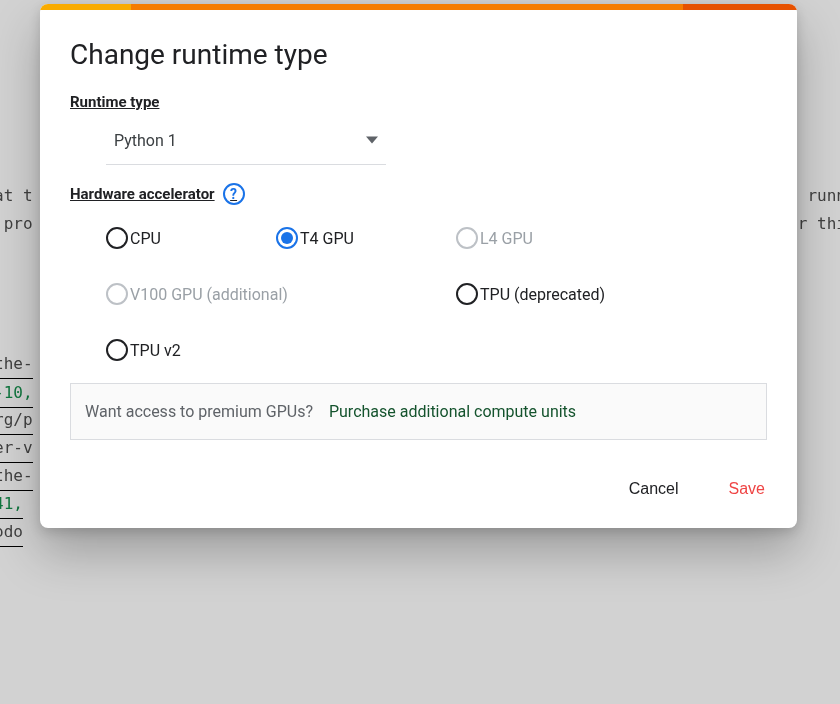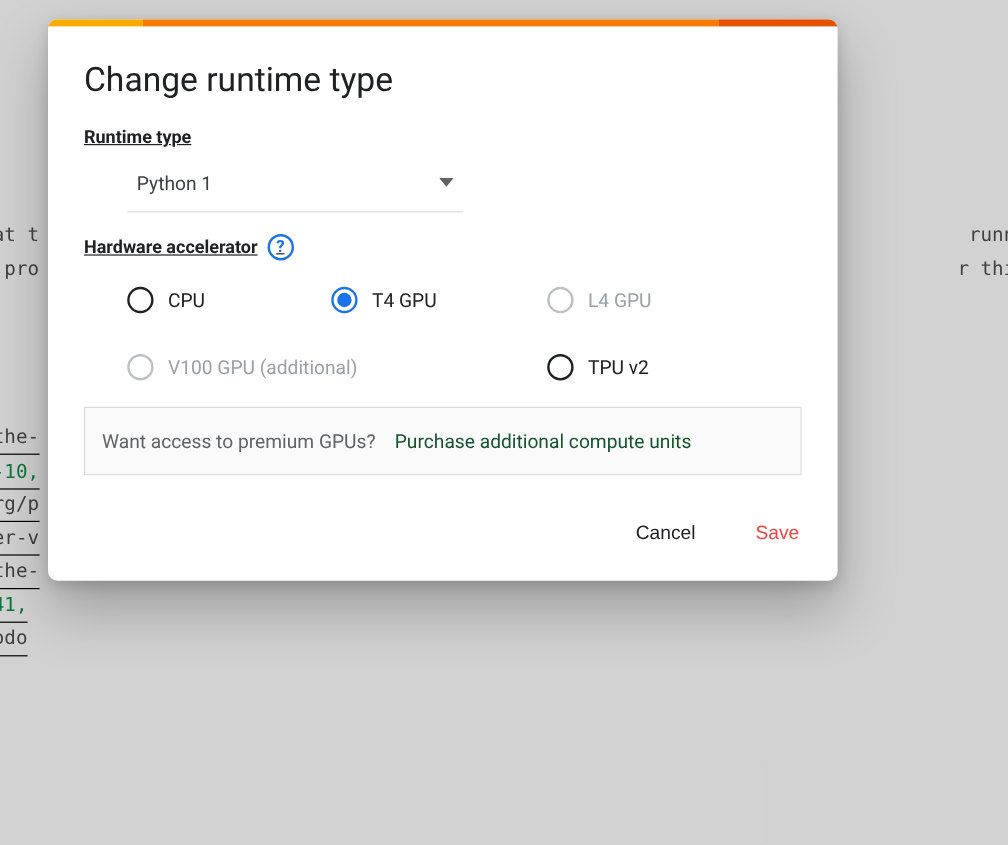--- a/index.html
+++ b/index.html
@@ -33,22 +33,22 @@
   .bg8 { top: 490px; left: -6px; color:#107d42; border-bottom:1px solid #000;}
   .bg9 { top: 518px; left: -6px; border-bottom:1px solid #000;}
   .bgR1 { top: 182px; right: -6px; text-align:right;}
   .bgR2 { top: 210px; right: -6px; }
   .scrim {
     position: absolute; inset: 0;
     background: rgba(0,0,0,0.06);
   }
   .dialog {
     position: absolute;
-    left: 40px; top: 16px;
-    width: 658px;
+    left: 40px; top: 4px;
+    width: 757px;
     background: #fff;
     border-radius: 8px;
     box-shadow: 0 24px 48px rgba(0,0,0,0.25), 0 4px 12px rgba(0,0,0,0.15);
     overflow: hidden;
   }
   .accent-bar {
     height: 6px;
     background: linear-gradient(to right,
       #f9ab00 0%, #f9ab00 12%,
       #f57c00 12%, #f57c00 85%,
@@ -79,21 +79,21 @@
     cursor: pointer;
   }
   .radio-grid {
     display: grid;
     grid-template-columns: 170px 180px 175px 165px;
     row-gap: 34px;
     column-gap: 0px;
     margin: 22px 0 22px 36px;
   }
   .radio {
-    display: flex; align-items: center; gap: 12px;
+    display: flex; align-items: center; gap: 2px;
     font-size: 16px;
     cursor: pointer;
   }
   .radio .ring {
     width: 22px; height: 22px; border-radius: 50%;
     border: 2.5px solid #202124;
     display:flex; align-items:center; justify-content:center;
     flex-shrink: 0;
   }
   .radio.selected .ring { border-color:#1a73e8; }
@@ -182,20 +182,26 @@
             <span class="dot"></span>
           </span>
         <span>L4 GPU</span>
       </label>
       <label class="radio disabled span2">
         <span class="ring">
             <span class="dot"></span>
           </span>
         <span>V100 GPU (additional)</span>
       </label>
+      <label class="radio span2">
+        <span class="ring">
+            <span class="dot"></span>
+          </span>
+        <span>TPU (deprecated)</span>
+      </label>
       <label class="radio">
         <span class="ring">
             <span class="dot"></span>
           </span>
         <span>TPU v2</span>
       </label>
     </div>
 
     <div class="upsell">
       <span>Want access to premium GPUs?</span>

